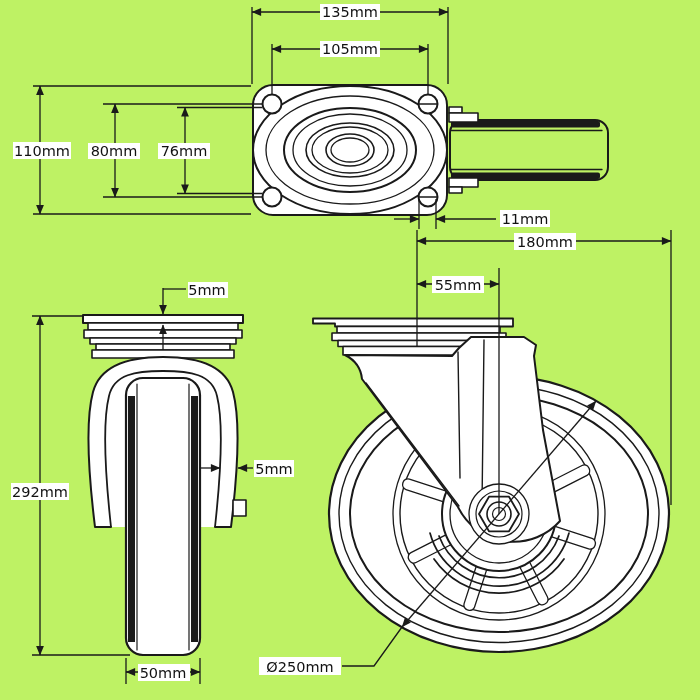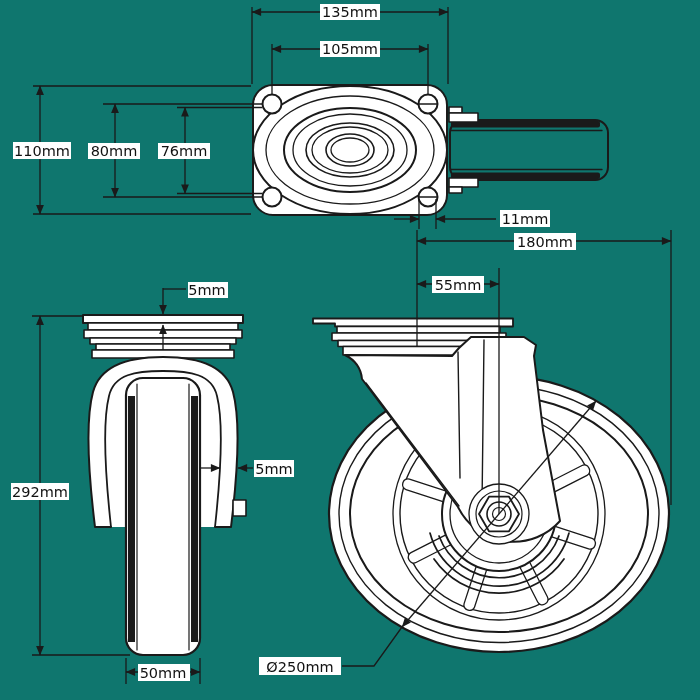--- a/index.html
+++ b/index.html
@@ -1,16 +1,16 @@
 <!DOCTYPE html>
 <html><head>
 <meta charset="utf-8">
 <style>
   html,body{margin:0;padding:0;background:#fff;}
-  .stage{width:700px;height:700px;background:#0f766e;position:relative;font-family:"DejaVu Sans","Liberation Sans",sans-serif;}
+  .stage{width:700px;height:700px;background:#bef264;position:relative;font-family:"DejaVu Sans","Liberation Sans",sans-serif;}
   svg{display:block;}
   .geo{stroke:#1a1a1a;fill:none;stroke-width:2;stroke-linejoin:round;stroke-linecap:round;}
   .geoW{stroke:#1a1a1a;fill:#ffffff;stroke-width:2;stroke-linejoin:round;}
   .thin{stroke-width:1.3;}
   .med{stroke-width:1.6;}
   .solid{fill:#1a1a1a;stroke:none;}
   .dim{stroke:#1a1a1a;stroke-width:1.3;fill:none;}
   .lbl{font-family:"DejaVu Sans","Liberation Sans",sans-serif;font-size:14.5px;fill:#111;}
   .lblbg{fill:#ffffff;stroke:none;}
 </style>

